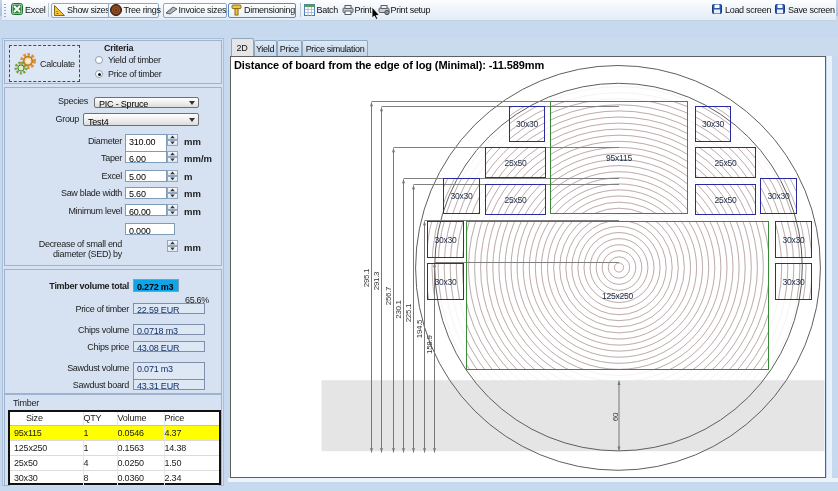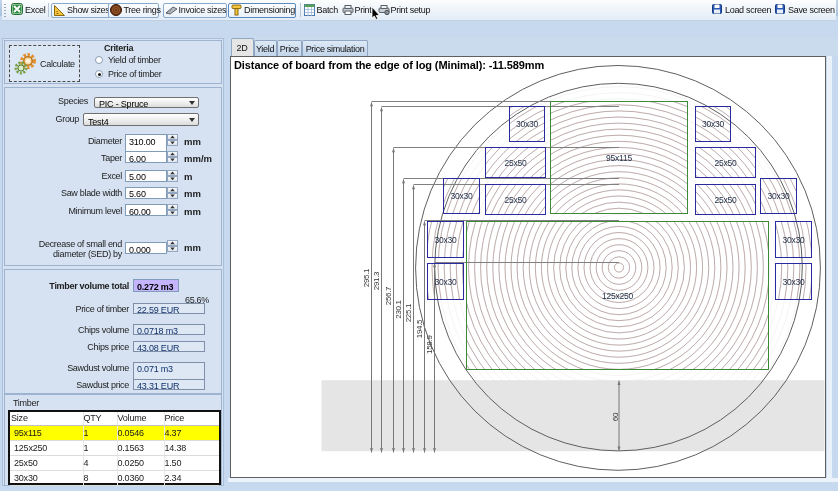--- a/index.html
+++ b/index.html
@@ -199,59 +199,59 @@
         <path d="M4.5 0.5 L6.8 3.2 L2.2 3.2 Z" fill="#333"></path>
       </svg>
     </div>
 <div class="spinbtn" style="left:164px;top:171.0px;height:6px">
       <svg width="9" height="4" style="display:block;margin:0 auto">
         <path d="M4.5 3.2 L6.8 0.5 L2.2 0.5 Z" fill="#333"></path>
       </svg>
     </div>
 <div class="unit" style="left:181px;top:166.5px">mm</div>
 <div class="rlbl" style="left:0px;top:200px;width:119px">Decrease of small end<br>diameter (SED) by</div>
-<div class="spinbox" style="left:122px;top:203px;width:42px;height:12px">0.000</div>
+<div class="spinbox" style="left:122px;top:184px;width:50px;height:12px">0.000</div>
 <div class="spinbtn" style="left:164px;top:201px;height:6px">
       <svg width="9" height="4" style="display:block;margin:0 auto">
         <path d="M4.5 0.5 L6.8 3.2 L2.2 3.2 Z" fill="#333"></path>
       </svg>
     </div>
 <div class="spinbtn" style="left:164px;top:207px;height:6px">
       <svg width="9" height="4" style="display:block;margin:0 auto">
         <path d="M4.5 3.2 L6.8 0.5 L2.2 0.5 Z" fill="#333"></path>
       </svg>
     </div>
 <div class="unit" style="left:181px;top:202.5px">mm</div>
 <div class="sect" style="top:230px;height:125px"></div>
 <div class="rlbl" style="left:0px;top:242px;width:126px;font-weight:bold">Timber volume total</div>
-<div class="abs" style="left:130px;top:240px;width:46px;height:13px;background:#c4b5fd;border:1px solid #7f9db9;font-weight:bold;padding:1.5px 0 0 3px;color:#000;font-size:9px;letter-spacing:-0.2px">0.272 m3</div>
+<div class="abs" style="left:130px;top:240px;width:46px;height:13px;background:#0ea5e9;border:1px solid #7f9db9;font-weight:bold;padding:1.5px 0 0 3px;color:#000;font-size:9px;letter-spacing:-0.2px">0.272 m3</div>
 <div class="lbl" style="left:182px;top:256px">65.6%</div>
 <div class="rlbl" style="left:0px;top:265.3px;width:126px">Price of timber</div>
 <div class="valbox" style="left:130px;top:263.8px;width:72px;height:11px">22.59 EUR</div>
 <div class="rlbl" style="left:0px;top:286.4px;width:126px">Chips volume</div>
 <div class="valbox" style="left:130px;top:284.9px;width:72px;height:11px">0.0718 m3</div>
 <div class="rlbl" style="left:0px;top:303.0px;width:126px">Chips price</div>
 <div class="valbox" style="left:130px;top:301.5px;width:72px;height:11px">43.08 EUR</div>
 <div class="rlbl" style="left:0px;top:324.4px;width:126px">Sawdust volume</div>
 <div class="valbox" style="left:130px;top:322.9px;width:72px;height:23px">0.071 m3</div>
-<div class="rlbl" style="left:0px;top:341.2px;width:126px">Sawdust price</div>
+<div class="rlbl" style="left:0px;top:341.2px;width:126px">Sawdust board</div>
 <div class="valbox" style="left:130px;top:339.7px;width:72px;height:11px">43.31 EUR</div>
 <div class="sect" style="top:355px;height:92px"></div>
 <div class="lbl" style="left:10px;top:359px;color:#222">Timber</div>
 <div class="abs" style="left:5px;top:371px;width:213px;height:75px;background:#fff;border:2px solid #111">
 <table class="tt">
         <colgroup>
           <col style="width:73px">
           <col style="width:34px">
           <col style="width:47px">
           <col>
         </colgroup>
         <tbody>
           <tr style="height:13px">
-            <td style="padding-left:1px">Size</td>
+            <td style="padding-left:16px">Size</td>
             <td>QTY</td>
             <td>Volume</td>
             <td>Price</td>
           </tr>
           <tr style="height:15px;background:#ffff00">
             <td style="padding-left:4px">95x115</td>
             <td>1</td>
             <td>0.0546</td>
             <td>4.37</td>
           </tr>

